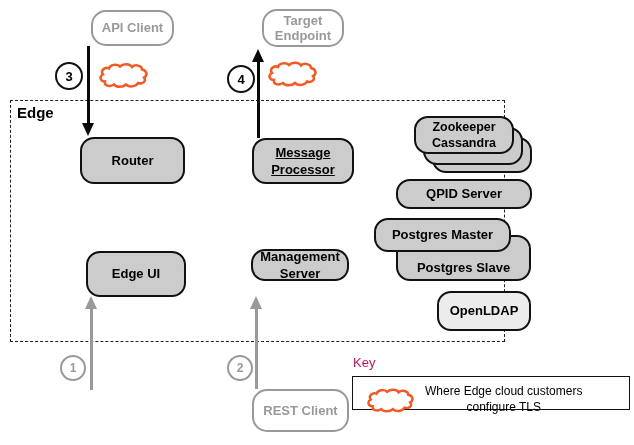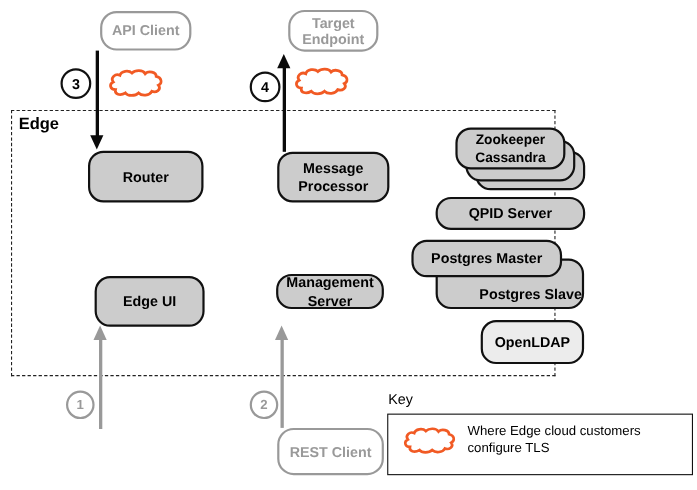--- a/index.html
+++ b/index.html
@@ -31,24 +31,24 @@
   .head.up.gray{border-bottom:13px solid var(--muted);}
   .marker{
     position:absolute;border-radius:50%;background:#fff;display:flex;align-items:center;justify-content:center;
     font-weight:bold;font-size:13px;
   }
   .marker.black{width:28px;height:28px;border:2.5px solid var(--ink);color:#000;}
   .marker.gray{width:26px;height:26px;border:2px solid var(--muted);color:var(--muted);font-size:12px;}
   .edge-box{position:absolute;left:10px;top:100px;width:495px;height:242px;border:1.6px dashed #222;}
   .edge-label{position:absolute;left:6px;top:3px;font-weight:bold;font-size:15px;color:#000;}
   .cloud{position:absolute;color:var(--orange);}
-  .keybox{position:absolute;left:352px;top:376px;width:278px;height:56px;border:1.5px solid var(--ink);background:#fff;}
-  .key-title{position:absolute;left:353px;top:355px;font-size:13px;color:#000000;}
+  .keybox{position:absolute;left:352px;top:376px;width:278px;height:34px;border:1.5px solid var(--ink);background:#fff;text-align:center;}
+  .key-title{position:absolute;left:353px;top:355px;font-size:13px;color:#be185d;}
   .key-text{position:absolute;left:72px;top:7px;font-size:12px;line-height:15.5px;color:#000;}
-  .bottom-pad{align-items:flex-end;justify-content:flex-end;padding-bottom:3px;}
+  .bottom-pad{align-items:center;justify-content:flex-end;padding-bottom:3px;}
   .zk-front{font-size:12.5px;line-height:16px;}
 </style>
 </head>
 <body>
 
 <div class="canvas">
 
   <div class="edge-box">
     <div class="edge-label">Edge</div>
   </div>
@@ -96,21 +96,21 @@
     <path d="M14 38 C4 38 2 28 10 24 C4 16 14 8 22 12 C24 4 38 2 44 8 C50 2 64 2 68 9 C74 3 88 6 88 14 C98 16 100 26 92 30 C98 38 88 44 80 41 C76 49 62 50 56 44 C50 50 36 50 32 44 C22 50 12 46 14 38 Z" fill="#fff" stroke="currentColor" stroke-width="5"></path>
   </svg>
   <svg class="cloud" style="left:267px;top:61px;" width="50" height="26" viewBox="0 0 100 52">
     <path d="M14 38 C4 38 2 28 10 24 C4 16 14 8 22 12 C24 4 38 2 44 8 C50 2 64 2 68 9 C74 3 88 6 88 14 C98 16 100 26 92 30 C98 38 88 44 80 41 C76 49 62 50 56 44 C50 50 36 50 32 44 C22 50 12 46 14 38 Z" fill="#fff" stroke="currentColor" stroke-width="5"></path>
   </svg>
 
   <div class="node gray" style="left:36px;top:137px;width:105px;height:47px;">
     <span>Router</span>
   </div>
 
-  <div class="node gray two-line" style="left:208px;top:138px;width:102px;height:46px;">
+  <div class="node gray two-line" style="left:208px;top:138px;width:102px;height:46px;text-decoration:underline;">
     <span>Message</span>
     <span>Processor</span>
   </div>
 
   <div class="node gray" style="left:42px;top:251px;width:100px;height:46px;">
     <span>Edge UI</span>
   </div>
 
   <div class="node gray two-line" style="left:207px;top:249px;width:98px;height:32px;">
     <span>Management</span>

